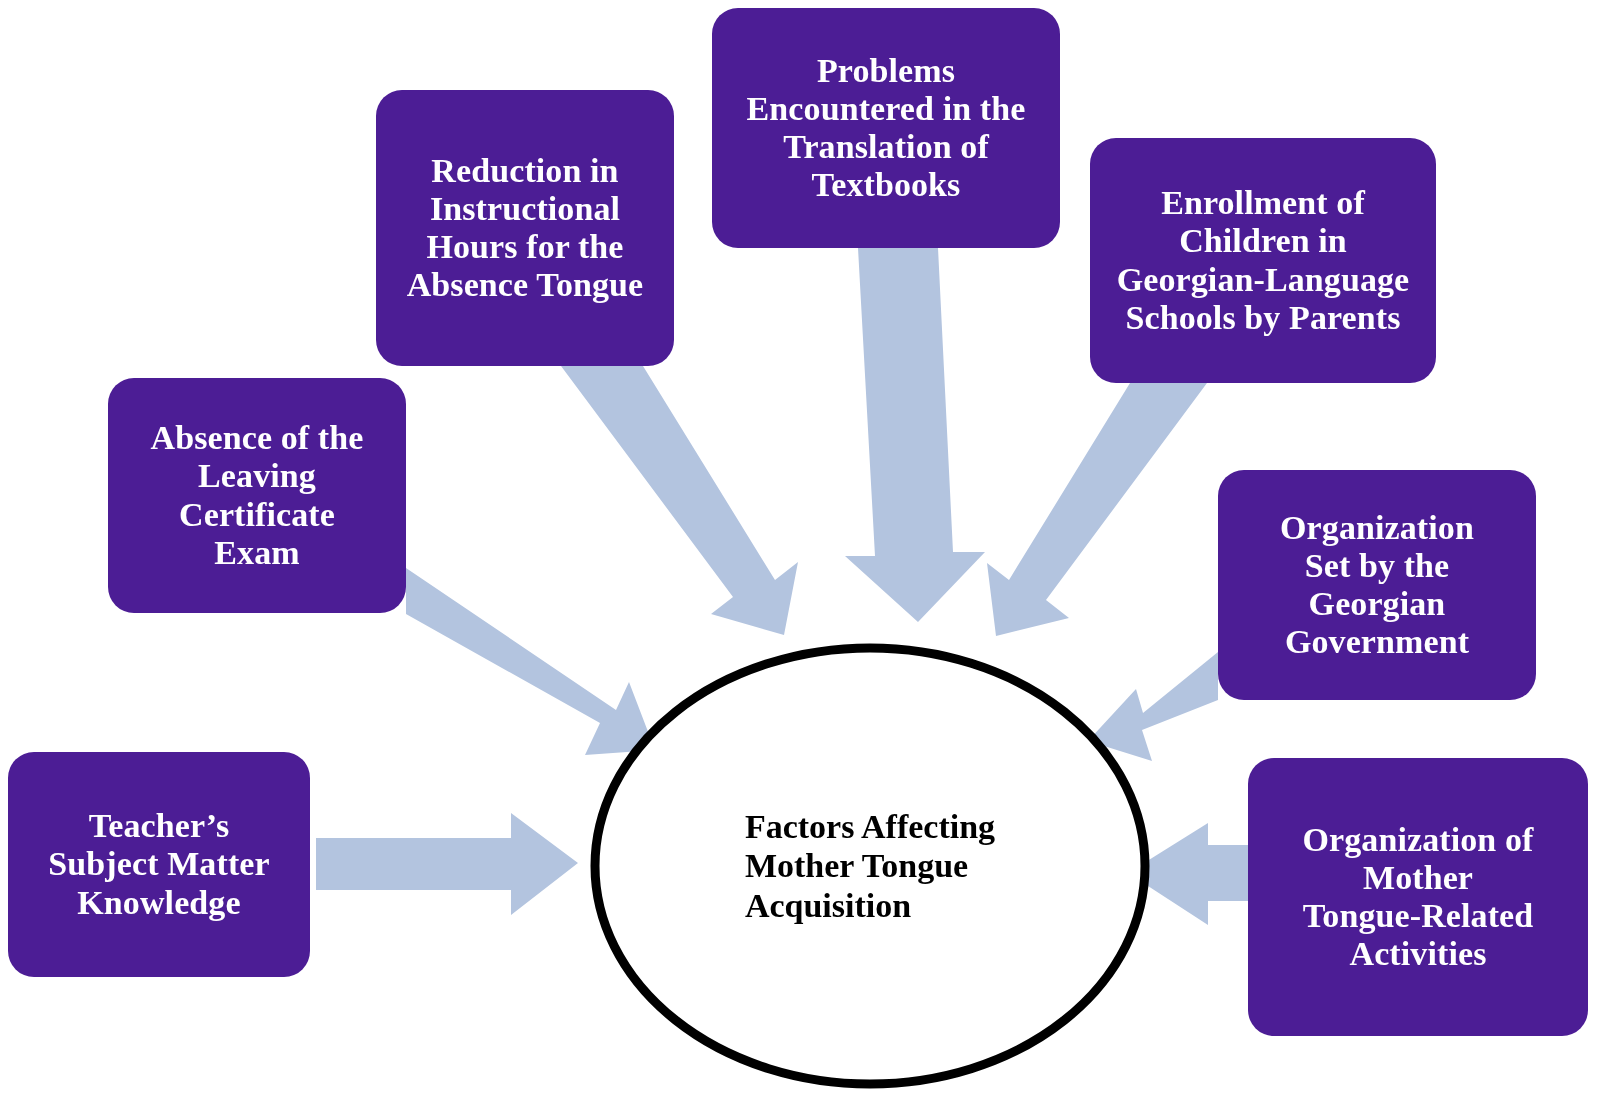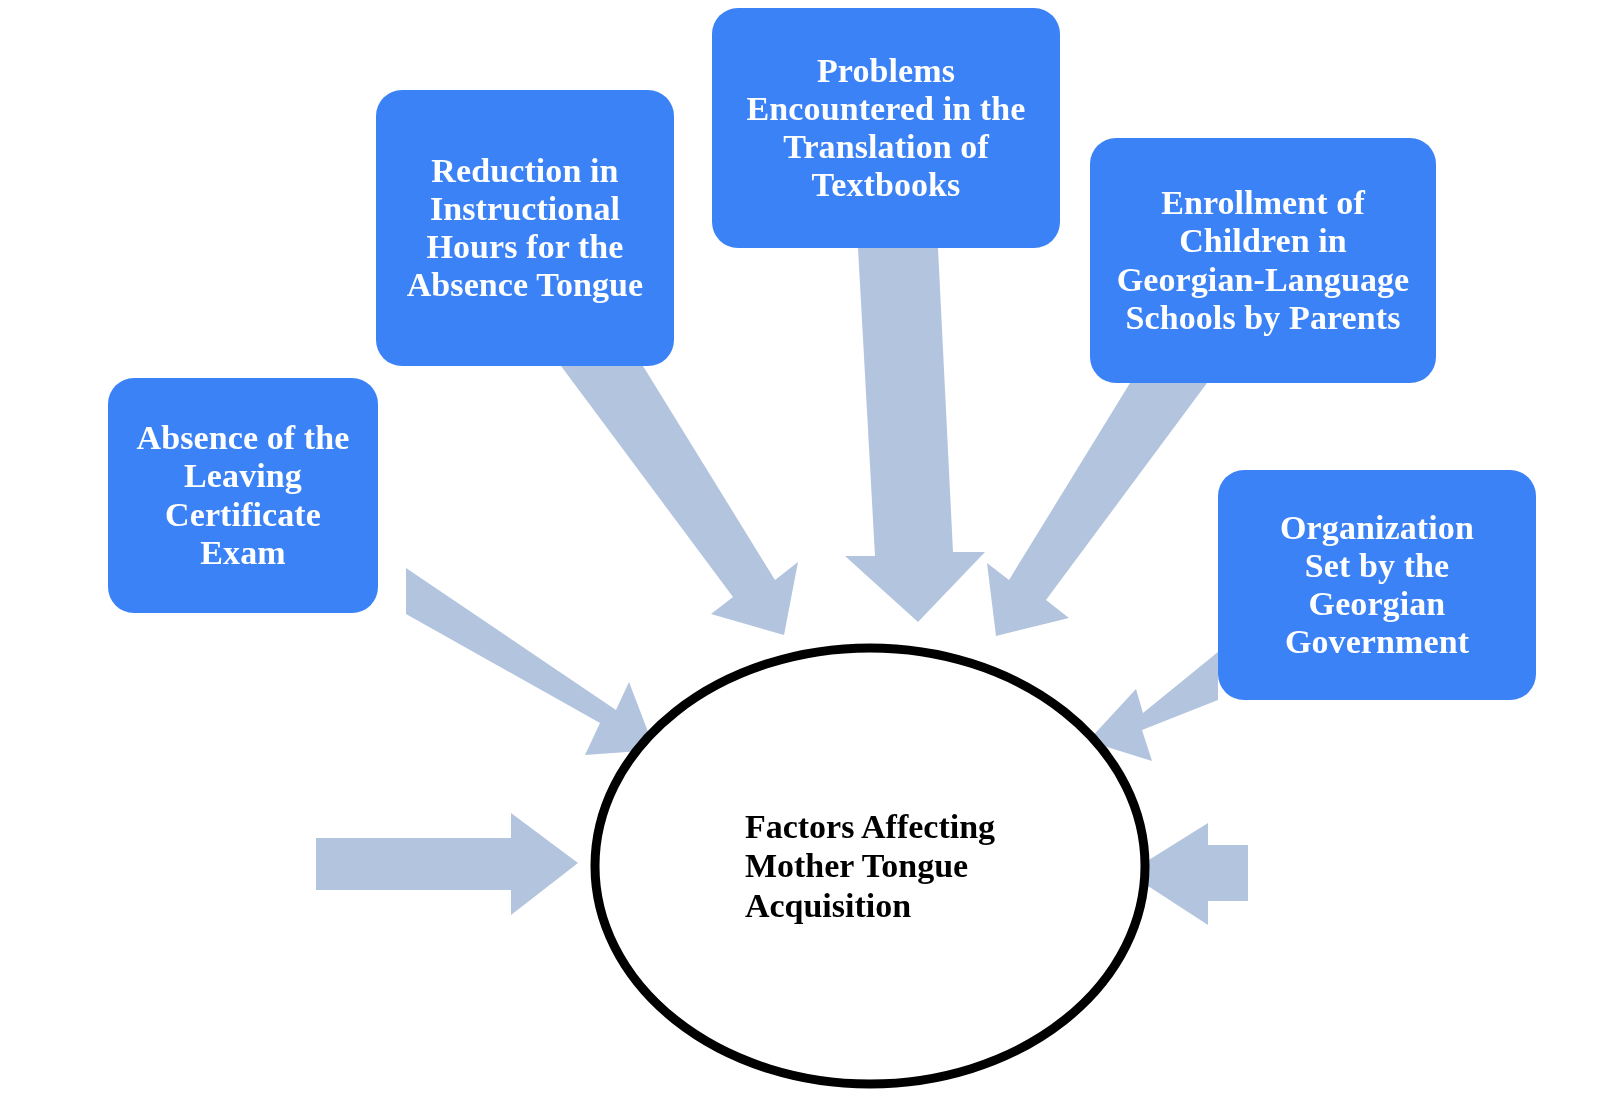--- a/index.html
+++ b/index.html
@@ -18,21 +18,21 @@
   svg.layer {
     position: absolute;
     left: 0;
     top: 0;
     width: 1600px;
     height: 1110px;
   }
   .node-box {
     position: absolute;
     box-sizing: border-box;
-    background: #3b82f6;
+    background: #4c1d95;
     border-radius: 26px;
     color: #ffffff;
     font-weight: bold;
     text-align: center;
     display: flex;
     align-items: center;
     justify-content: center;
     line-height: 1.12;
     letter-spacing: 0.1px;
     padding: 6px 10px;
@@ -102,29 +102,40 @@
 Absence Tongue</span>
   </div>
 
   <div class="node-box" style="left:1090px; top:138px; width:346px; height:245px; font-size:34px;">
     <span class="node-label">Enrollment of
 Children in
 Georgian-Language
 Schools by Parents</span>
   </div>
 
-  <div class="node-box" style="left:108px; top:378px; width:270px; height:235px; font-size:34px;">
+  <div class="node-box" style="left:108px; top:378px; width:298px; height:235px; font-size:34px;">
     <span class="node-label">Absence of the
 Leaving
 Certificate
 Exam</span>
   </div>
 
   <div class="node-box" style="left:1218px; top:470px; width:318px; height:230px; font-size:34px;">
     <span class="node-label">Organization
 Set by the
 Georgian
 Government</span>
   </div>
 
+  <div class="node-box" style="left:8px; top:752px; width:302px; height:225px; font-size:34px;">
+    <span class="node-label">Teacher’s
+Subject Matter
+Knowledge</span>
+  </div>
 
+  <div class="node-box" style="left:1248px; top:758px; width:340px; height:278px; font-size:34px;">
+    <span class="node-label">Organization of
+Mother
+Tongue-Related
+Activities</span>
+  </div>
 
 </div>
 
 </body></html>

